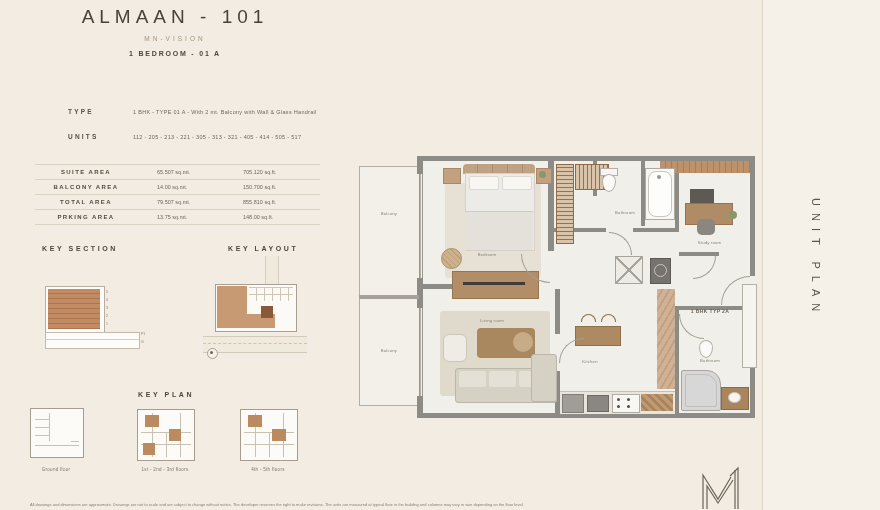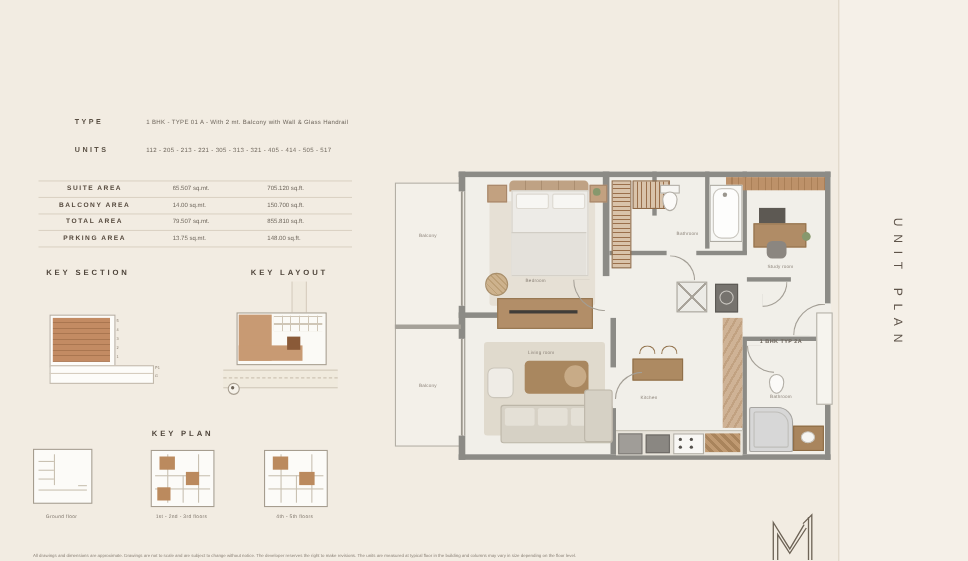--- a/index.html
+++ b/index.html
@@ -72,20 +72,25 @@
   .green-dot{position:absolute;border-radius:50%;background:#87986d;}
 </style>
 </head>
 <body>
 
 <div class="page">
 
   <div class="abs" style="left:763px;top:0;width:117px;height:510px;background:#f5f0e8;"></div>
   <div class="abs" style="left:762px;top:0;width:1px;height:510px;background:#ded5c6;"></div>
 
+  <div class="abs title-block">
+    <div class="main-title">ALMAAN - 101</div>
+    <div class="sub-title">MN-VISION</div>
+    <div class="plan-name">1 BEDROOM - 01 A</div>
+  </div>
 
   <div class="abs spec-label" style="left:68px;top:108px;">TYPE</div>
   <div class="abs spec-value" style="left:133px;top:109px;width:220px;">1 BHK  -  TYPE 01 A  -  With 2 mt. Balcony with Wall &amp; Glass Handrail</div>
   <div class="abs spec-label" style="left:68px;top:133px;">UNITS</div>
   <div class="abs spec-value" style="left:133px;top:134px;width:220px;">112 - 205 - 213 - 221 - 305 - 313 - 321 - 405 - 414 - 505 - 517</div>
 
   <div class="abs area-table">
     <div class="area-row">
       <div class="a-label">SUITE AREA</div>
       <div class="a-sqmt">65.507 sq.mt.</div>

